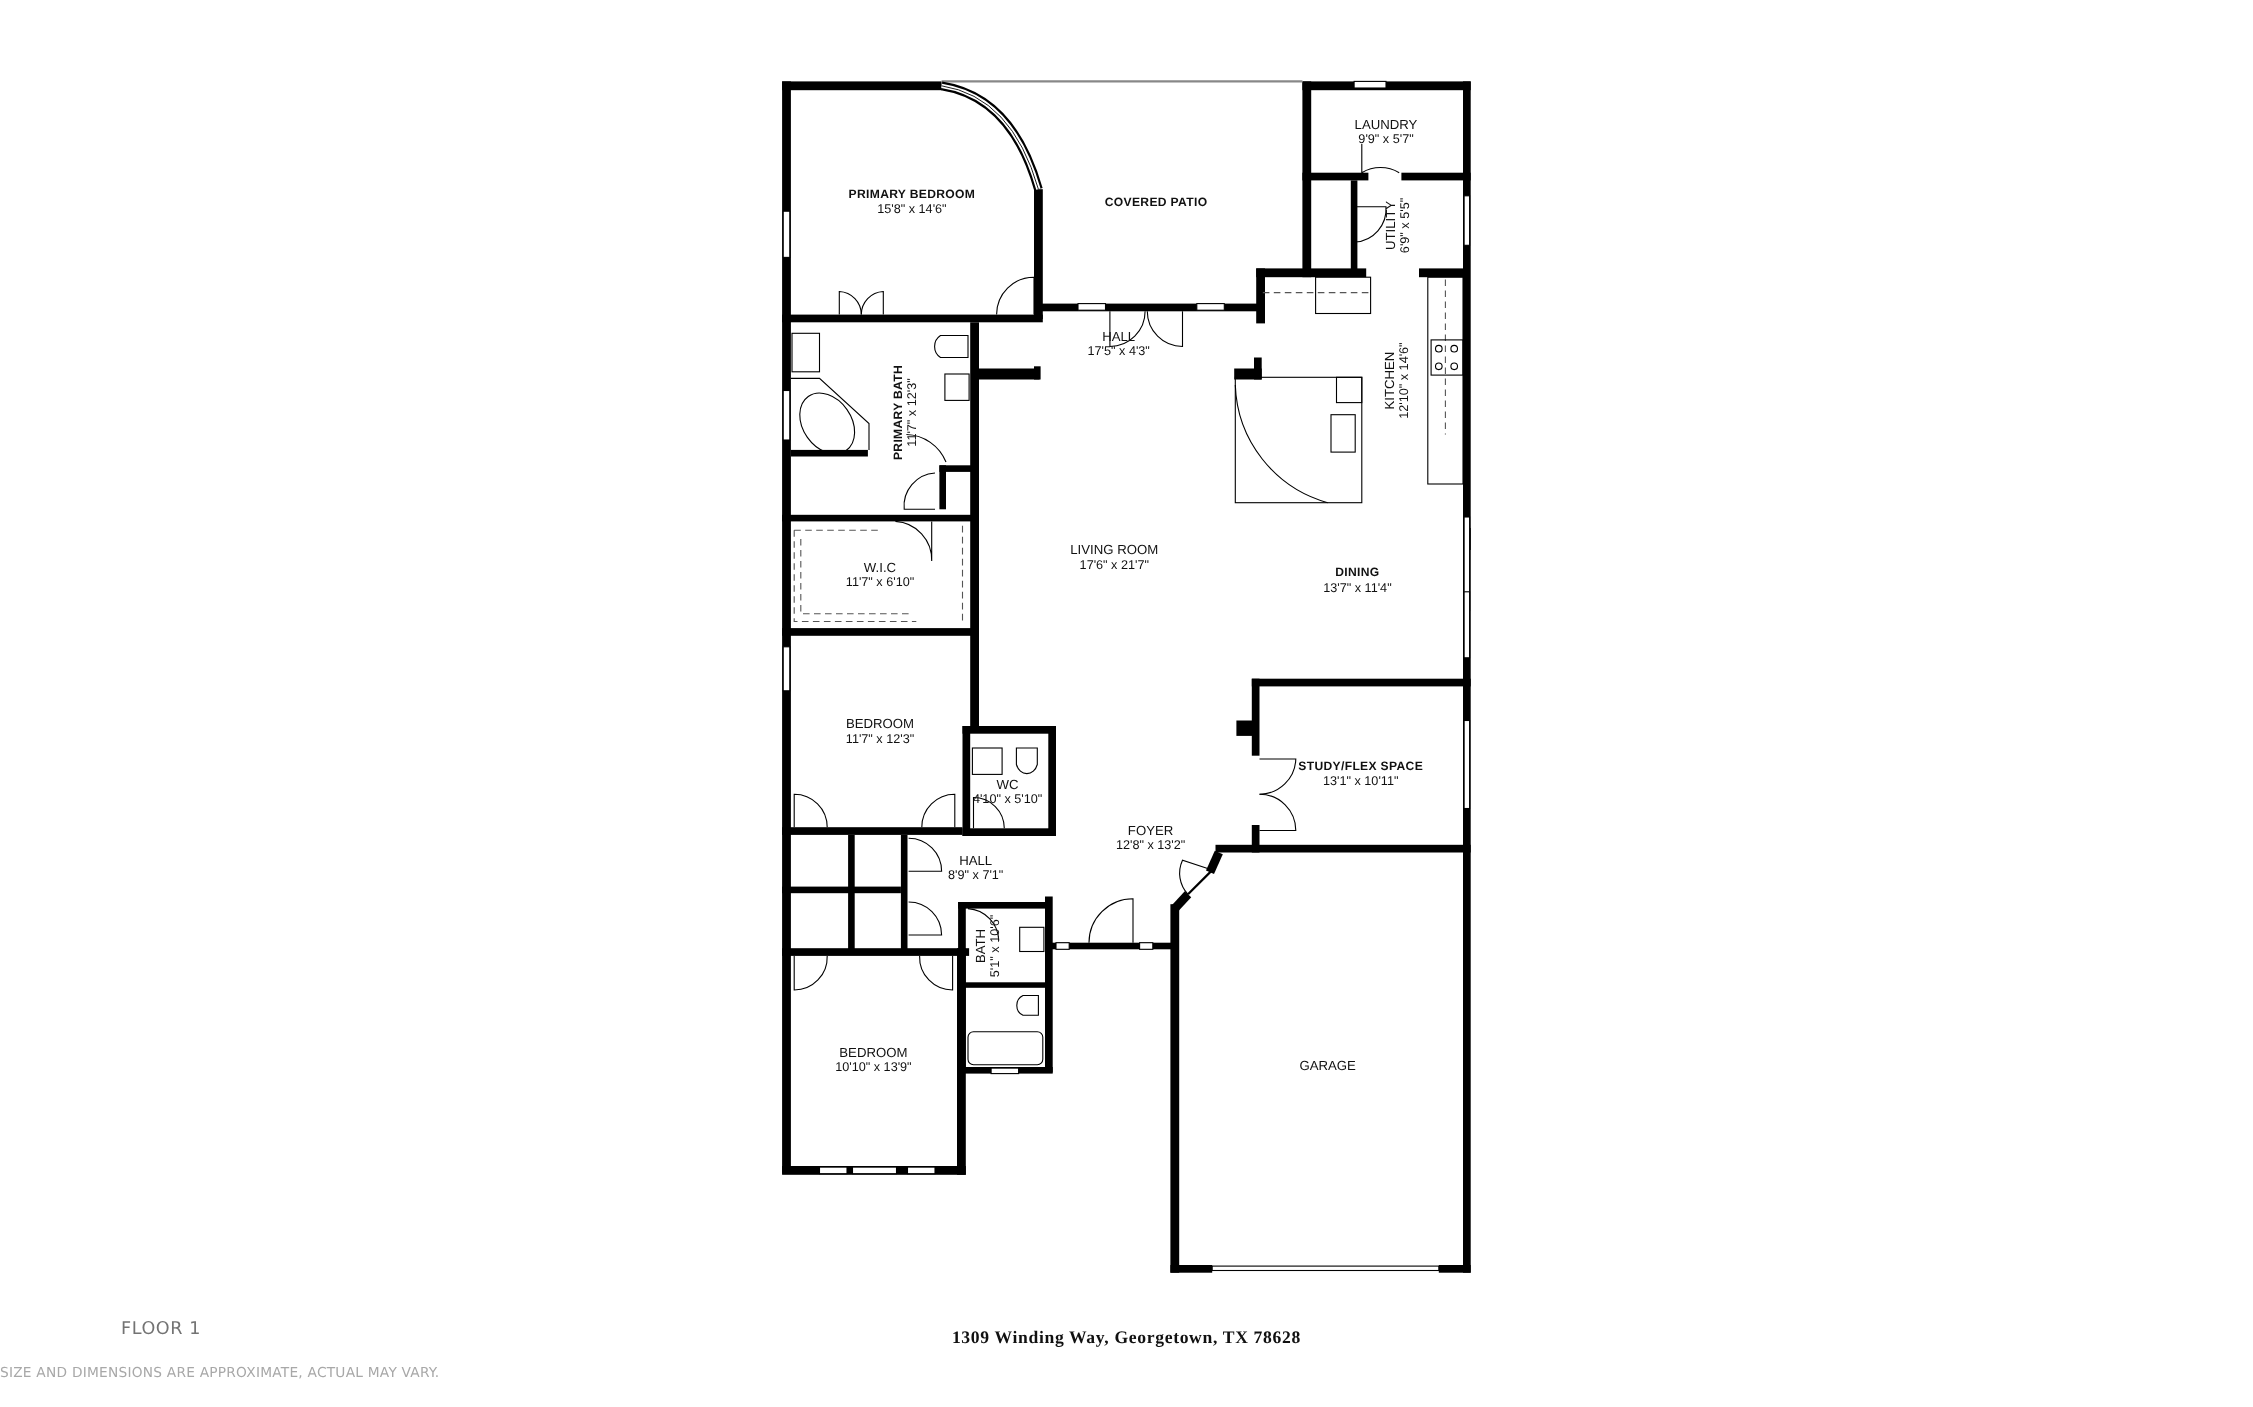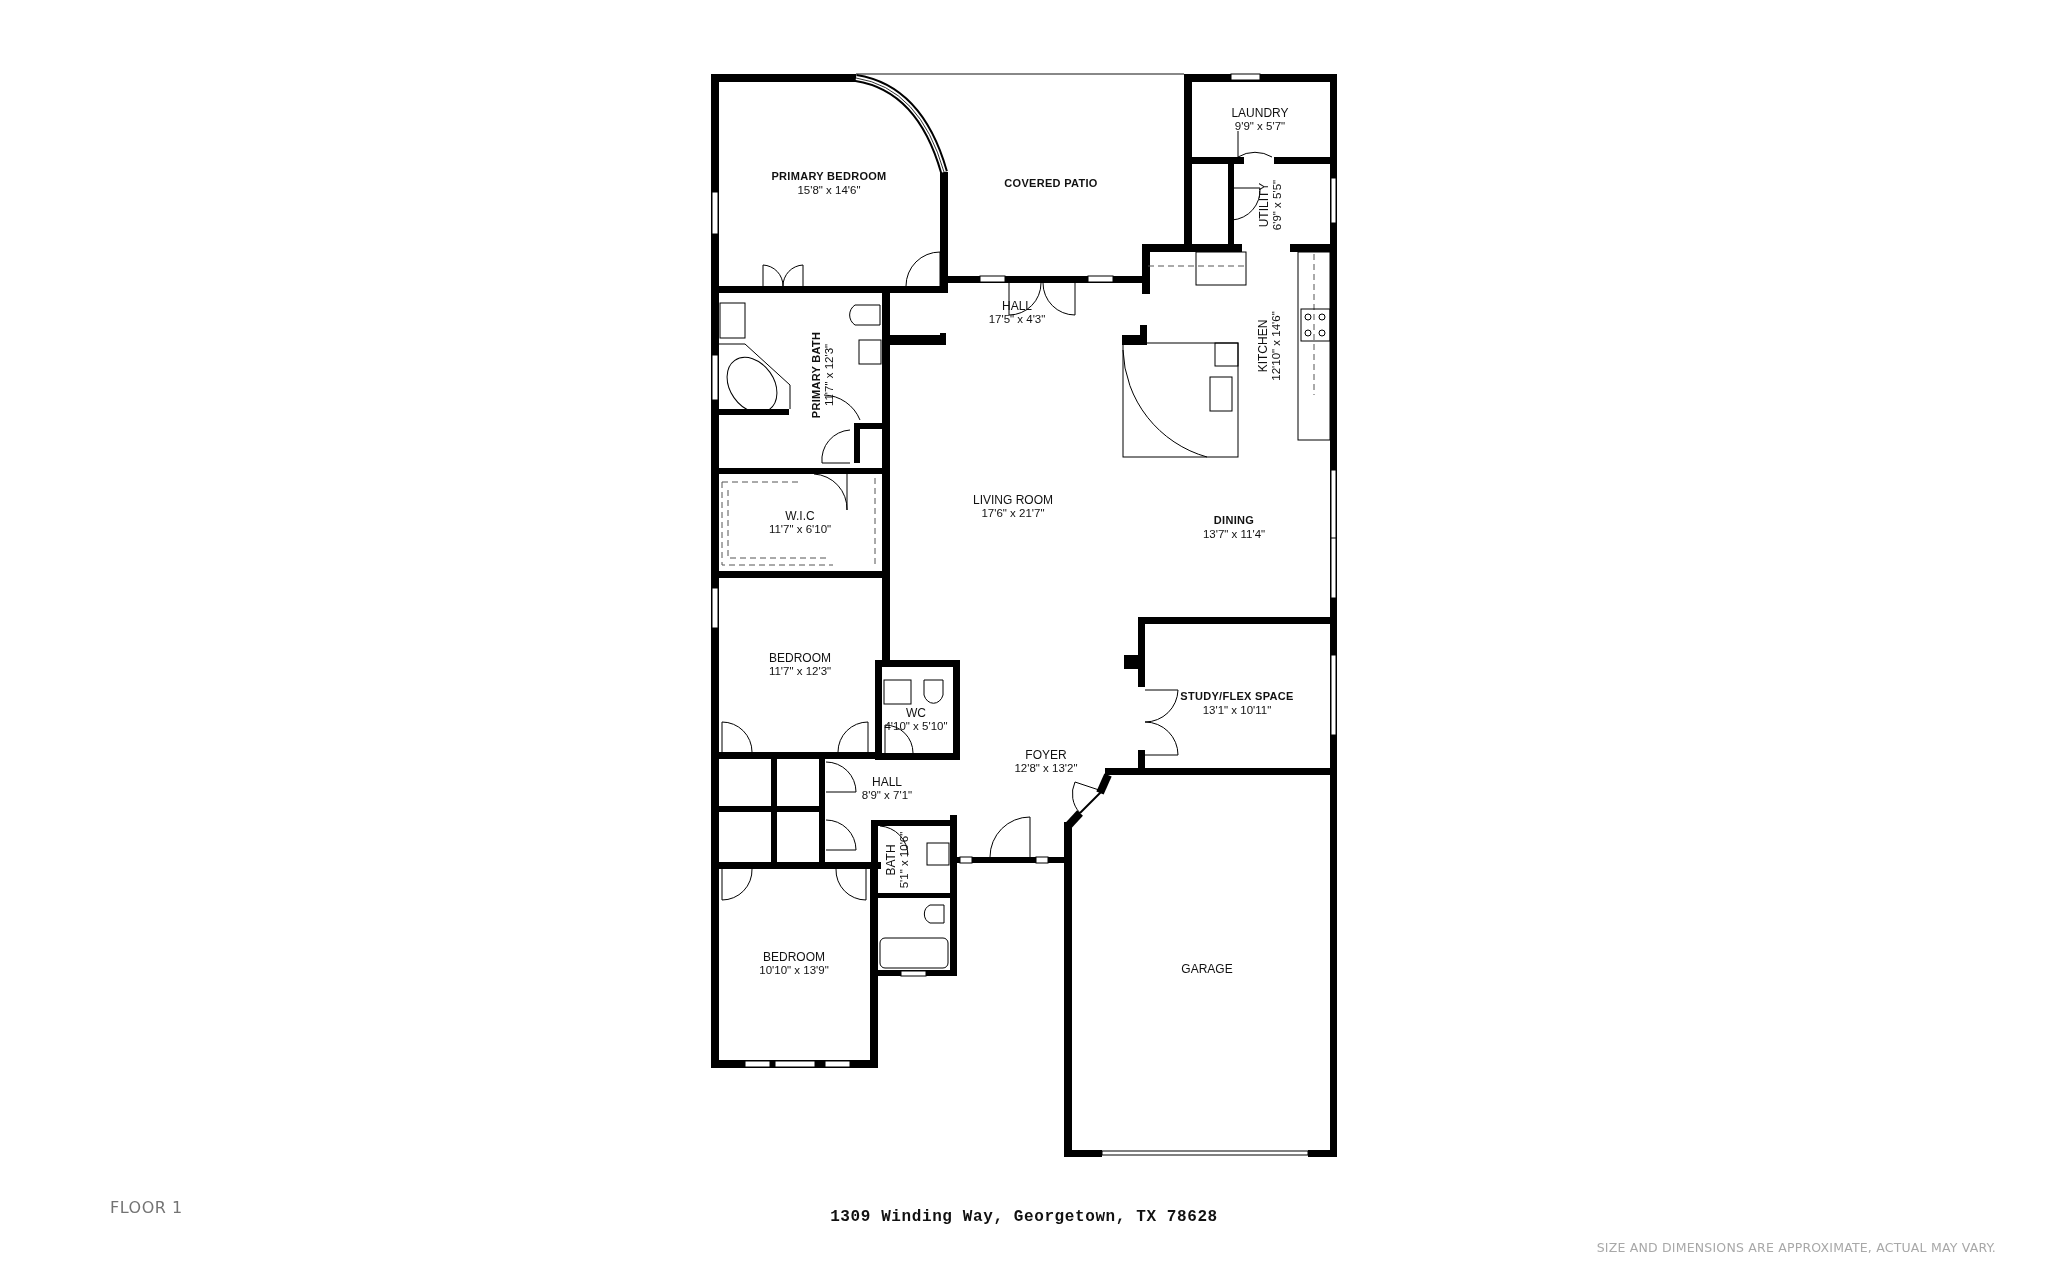--- a/index.html
+++ b/index.html
@@ -7,23 +7,23 @@
   svg.plan { position: absolute; left: 0; top: 0; width: 2048px; height: 1279px; }
   .wall { fill: #000; }
   .thin { stroke: #000; stroke-width: 1; fill: none; }
   .thin-fill { stroke: #000; stroke-width: 1; fill: #fff; }
   .dash { stroke: #555; stroke-width: 1; fill: none; stroke-dasharray: 6 4; }
   .win { fill: #fff; stroke: #000; stroke-width: 1; }
   .room-name { font-family: "Liberation Sans", sans-serif; font-size: 12px; fill: #111; text-anchor: middle; }
   .room-name.bold { font-weight: bold; font-size: 11px; letter-spacing: 0.3px; }
   .room-dim { font-family: "Liberation Sans", sans-serif; font-size: 11.5px; fill: #111; text-anchor: middle; }
   .floor-label { position: absolute; left: 110px; top: 1198px; font-size: 16px; color: #737373; letter-spacing: 0.5px; font-family: "DejaVu Sans", sans-serif; }
-  .address { position: absolute; left: 0; width: 2048px; top: 1208px; text-align: center; font-size: 16px; font-weight: bold; color: #111; letter-spacing: 0.6px; font-family: Liberation Mono, monospace; padding-left: 0; }
+  .address { position: absolute; left: 0; width: 2048px; top: 1208px; text-align: center; font-size: 16px; font-weight: bold; color: #111; letter-spacing: 0.6px; font-family: Liberation Serif, serif; padding-left: 0; }
   .address span, .disclaimer span { display: inline-block; }
-  .disclaimer { position: absolute; left: 0; width: 1996px; top: 1240px; text-align: right; font-size: 12.5px; color: #a8a8a8; letter-spacing: 0.2px; font-family: "DejaVu Sans", sans-serif; }
+  .disclaimer { position: absolute; left: 0; width: 1996px; top: 1240px; text-align: left; font-size: 12.5px; color: #a8a8a8; letter-spacing: 0.2px; font-family: "DejaVu Sans", sans-serif; }
 </style>
 </head>
 <body>
 
 <svg class="plan" viewBox="0 0 2048 1279" xmlns="http://www.w3.org/2000/svg">
 
   <g>
 
     <rect class="wall" x="711" y="74" width="8" height="993"></rect>
 

